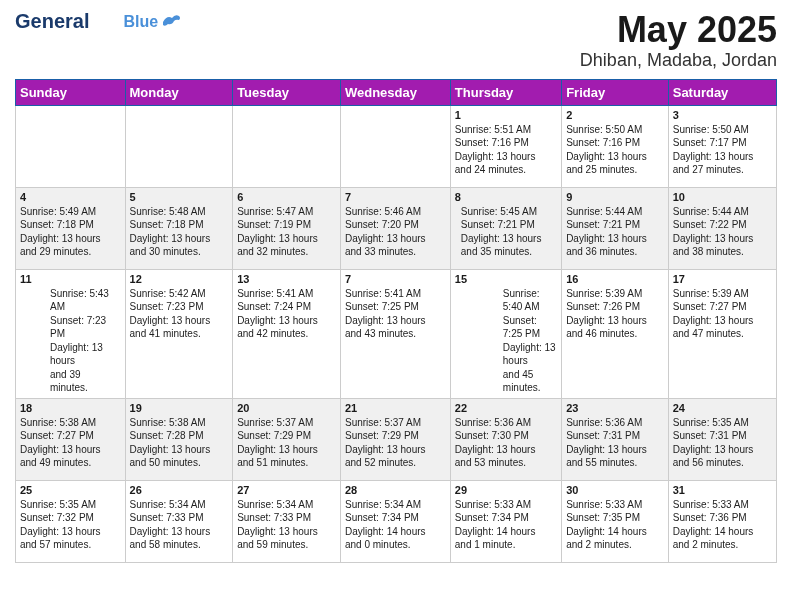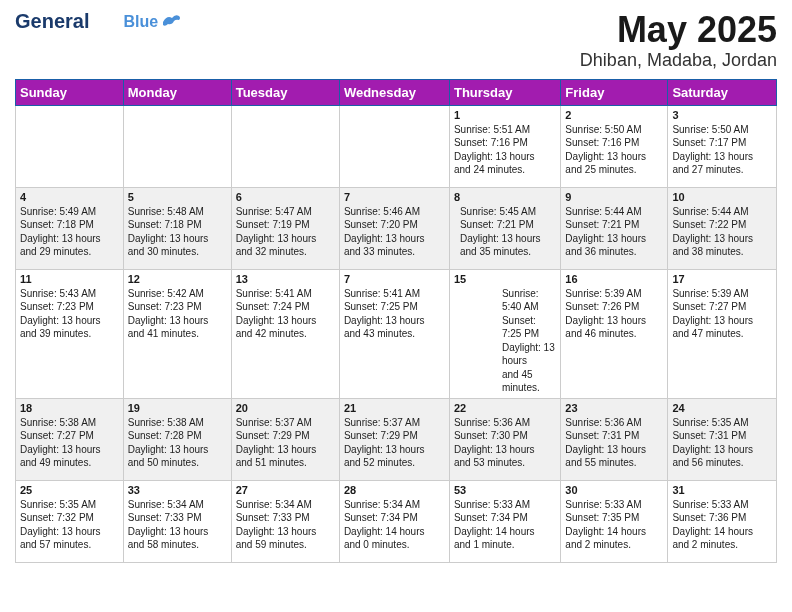--- a/index.html
+++ b/index.html
@@ -189,21 +189,21 @@
             <span class="day-number">10</span>
             <div class="day-info" style="white-space: pre-line;">Sunrise: 5:44 AM
 Sunset: 7:22 PM
 Daylight: 13 hours
 and 38 minutes.</div>
           </td>
         </tr>
         <tr>
           <td>
             <span class="day-number">11</span>
-            <div class="day-info" style="white-space: pre-line;">Sunrise: 5:43 AM
+            <div class="day-info" style="white-space: pre-line; margin-left: 30px;">Sunrise: 5:43 AM
 Sunset: 7:23 PM
 Daylight: 13 hours
 and 39 minutes.</div>
           </td>
           <td>
             <span class="day-number">12</span>
             <div class="day-info" style="white-space: pre-line;">Sunrise: 5:42 AM
 Sunset: 7:23 PM
 Daylight: 13 hours
 and 41 minutes.</div>
@@ -297,42 +297,42 @@
         </tr>
         <tr>
           <td>
             <span class="day-number">25</span>
             <div class="day-info" style="white-space: pre-line;">Sunrise: 5:35 AM
 Sunset: 7:32 PM
 Daylight: 13 hours
 and 57 minutes.</div>
           </td>
           <td>
-            <span class="day-number">33</span>
+            <span class="day-number">26</span>
             <div class="day-info" style="white-space: pre-line;">Sunrise: 5:34 AM
 Sunset: 7:33 PM
 Daylight: 13 hours
 and 58 minutes.</div>
           </td>
           <td>
             <span class="day-number">27</span>
             <div class="day-info" style="white-space: pre-line;">Sunrise: 5:34 AM
 Sunset: 7:33 PM
 Daylight: 13 hours
 and 59 minutes.</div>
           </td>
           <td>
             <span class="day-number">28</span>
             <div class="day-info" style="white-space: pre-line;">Sunrise: 5:34 AM
 Sunset: 7:34 PM
 Daylight: 14 hours
 and 0 minutes.</div>
           </td>
           <td>
-            <span class="day-number">53</span>
+            <span class="day-number">29</span>
             <div class="day-info" style="white-space: pre-line;">Sunrise: 5:33 AM
 Sunset: 7:34 PM
 Daylight: 14 hours
 and 1 minute.</div>
           </td>
           <td>
             <span class="day-number">30</span>
             <div class="day-info" style="white-space: pre-line;">Sunrise: 5:33 AM
 Sunset: 7:35 PM
 Daylight: 14 hours

